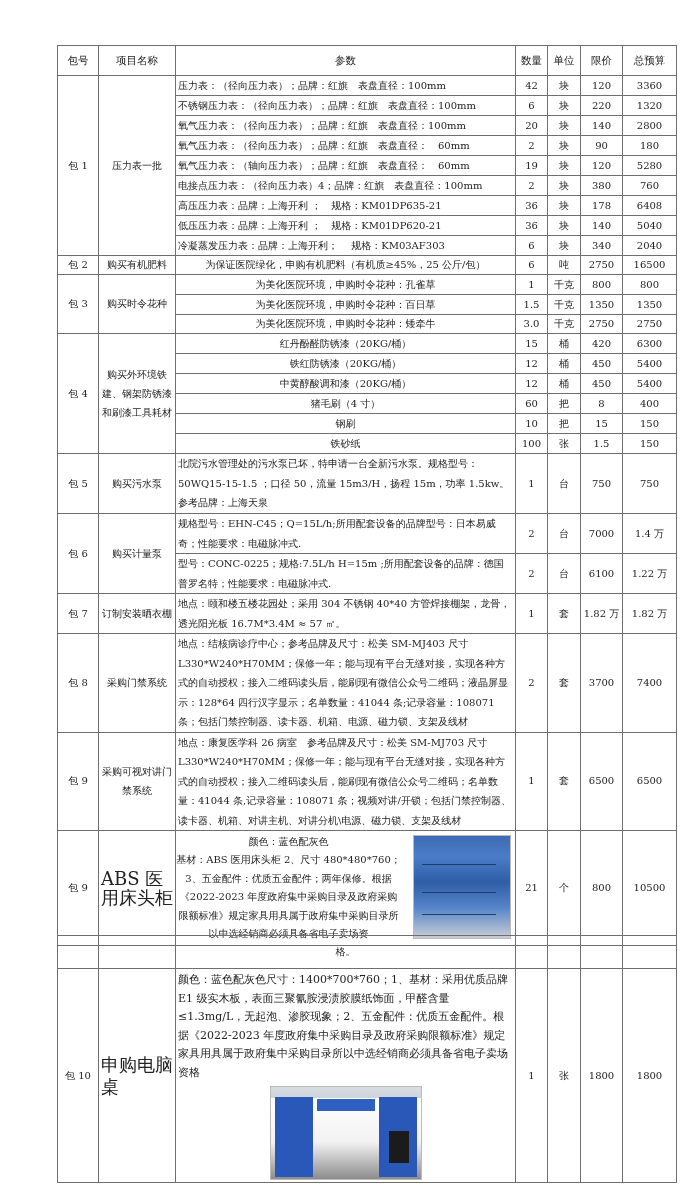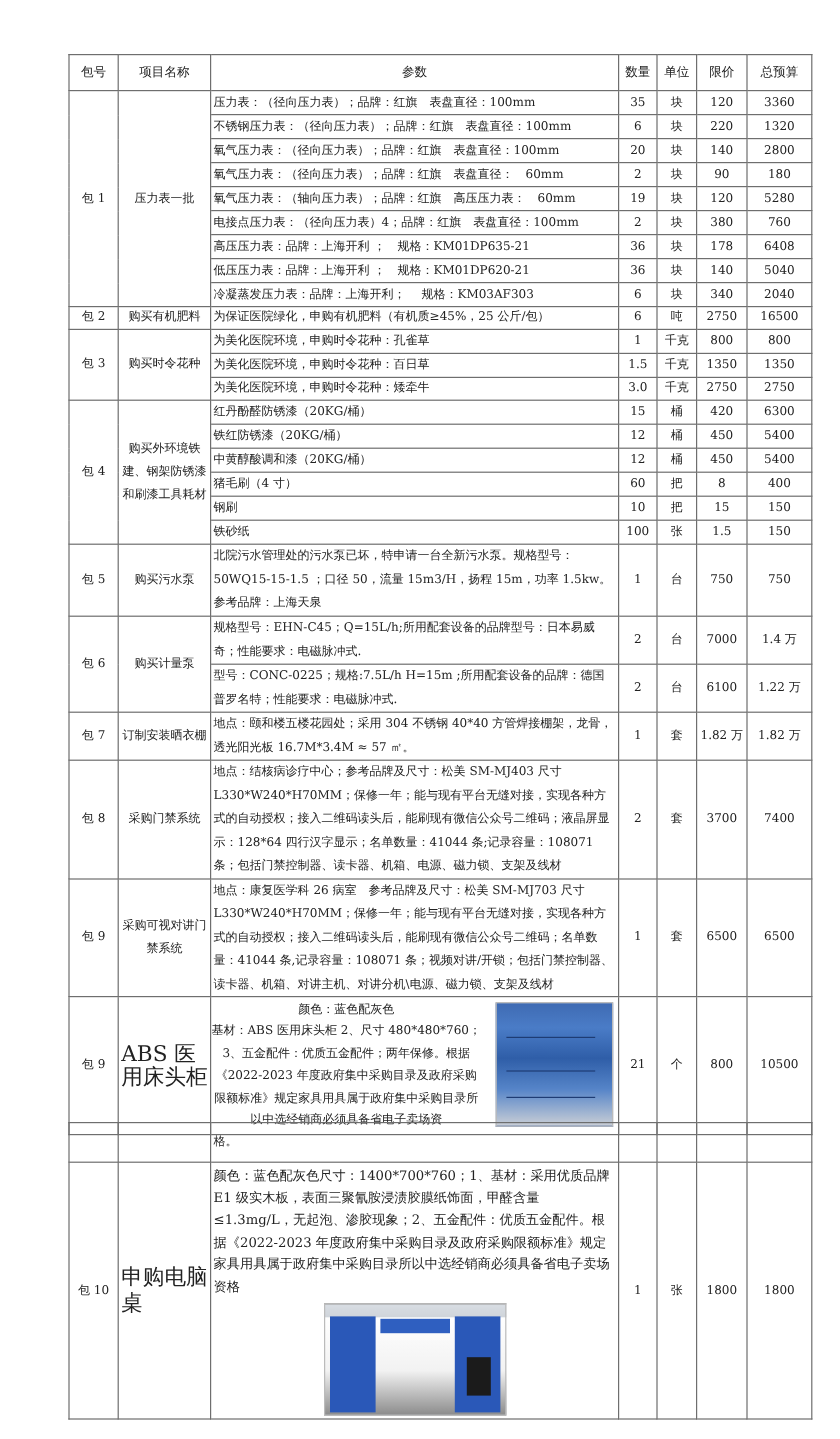--- a/index.html
+++ b/index.html
@@ -3,21 +3,21 @@
 <meta charset="utf-8">
 <style>
   html, body { margin: 0; padding: 0; background: #ffffff; }
   body { width: 700px; height: 1199px; position: relative; overflow: hidden;
          font-family: "DejaVu Serif", "Liberation Serif", serif; color: #222; }
   table { border-collapse: collapse; position: absolute; left: 57px; table-layout: fixed; }
   td, th { border: 1px solid #6e6e6e; font-size: 10px; font-weight: normal; padding: 0 2px;
            text-align: center; vertical-align: middle; line-height: 1.2; overflow: hidden; }
   th { height: 29px; font-size: 10.5px; }
   .l { text-align: left; }
-  .c { text-align: left; }
+  .c { text-align: center; }
   .p { line-height: 19.5px; }
   col.c0 { width: 41px; } col.c1 { width: 77px; } col.c2 { width: 340px; }
   col.c3 { width: 32px; } col.c4 { width: 33px; } col.c5 { width: 42px; } col.c6 { width: 54px; }
   .big { font-size: 18px; }
   .img-cab { width: 96px; height: 102px; float: right; margin: 2px 4px 2px 6px;
              background: linear-gradient(180deg,#3f6bb3 0%,#4a7cc7 20%,#2f5ea8 45%,#5584c8 70%,#c9ced6 100%);
              border: 1px solid #bbb; position: relative; }
   .img-cab .drawer { position: absolute; left: 8px; right: 14px; height: 1px; background: #1e3c74; }
   .img-desk { width: 150px; height: 92px; margin: 4px auto 2px;
               background: linear-gradient(180deg,#d8dde3 0%,#cfd4da 12%,#ffffff 12%,#f2f2f2 60%,#8c8c8c 100%);
@@ -48,21 +48,21 @@
     <th>数量</th>
     <th>单位</th>
     <th>限价</th>
     <th>总预算</th>
   </tr>
 
   <tr style="height:20px">
     <td rowspan="9">包 1</td>
     <td rowspan="9">压力表一批</td>
     <td class="l">压力表：（径向压力表）；品牌：红旗　表盘直径：100mm</td>
-    <td>35</td>
+    <td>42</td>
     <td>块</td>
     <td>120</td>
     <td>3360</td>
   </tr>
   <tr style="height:20px">
     <td class="l">不锈钢压力表：（径向压力表）；品牌：红旗　表盘直径：100mm</td>
     <td>6</td>
     <td>块</td>
     <td>220</td>
     <td>1320</td>
@@ -75,21 +75,21 @@
     <td>2800</td>
   </tr>
   <tr style="height:20px">
     <td class="l">氧气压力表：（径向压力表）；品牌：红旗　表盘直径：　60mm</td>
     <td>2</td>
     <td>块</td>
     <td>90</td>
     <td>180</td>
   </tr>
   <tr style="height:20px">
-    <td class="l">氧气压力表：（轴向压力表）；品牌：红旗　高压压力表：　60mm</td>
+    <td class="l">氧气压力表：（轴向压力表）；品牌：红旗　表盘直径：　60mm</td>
     <td>19</td>
     <td>块</td>
     <td>120</td>
     <td>5280</td>
   </tr>
   <tr style="height:20px">
     <td class="l">电接点压力表：（径向压力表）4；品牌：红旗　表盘直径：100mm</td>
     <td>2</td>
     <td>块</td>
     <td>380</td>

